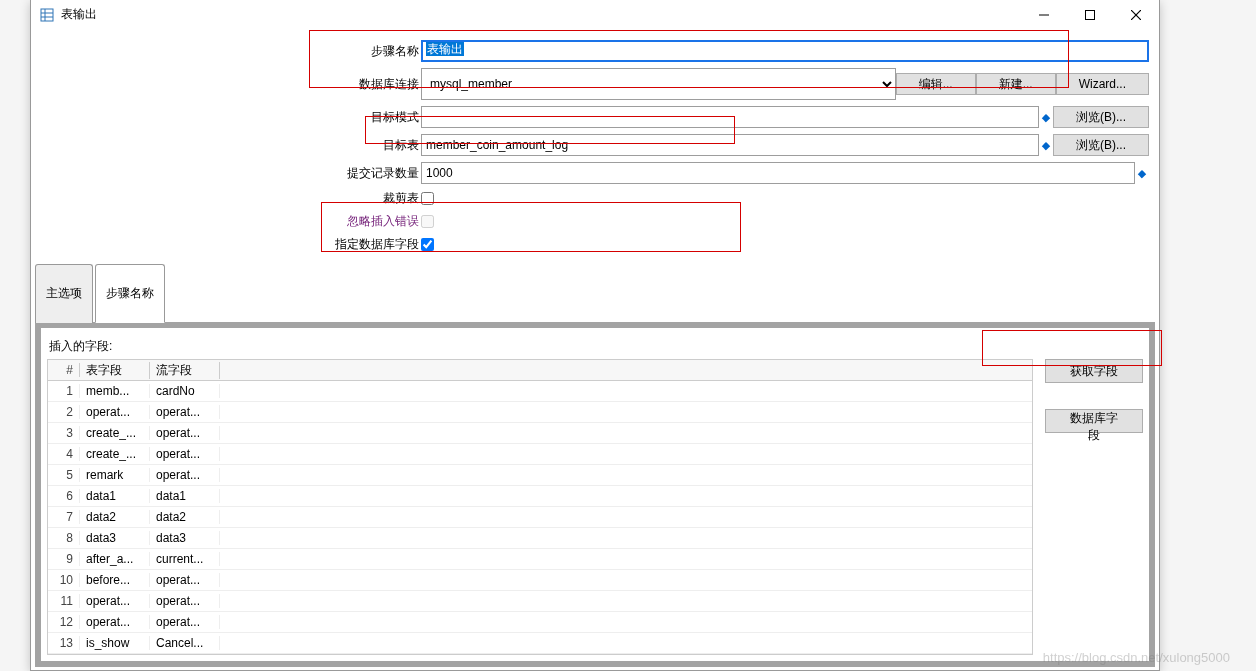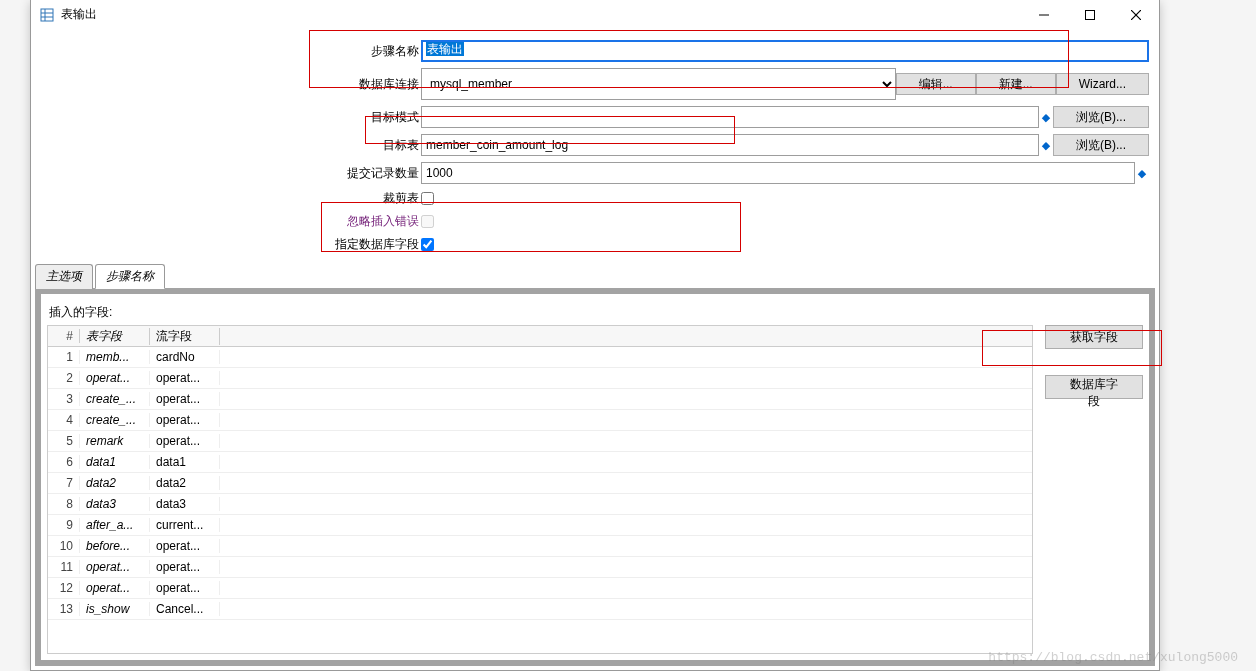--- a/index.html
+++ b/index.html
@@ -118,28 +118,27 @@
     pointer-events: none;
   }
 
   .tabs {
     display: flex;
     margin: 10px 4px 0 4px;
     position: relative;
     bottom: -1px;
   }
   .tab {
-    padding: 3px 10px;
+    padding: 20px 10px;
     border: 1px solid #999;
     border-bottom: none;
     background: #eee;
     margin-right: 2px;
     cursor: pointer;
     border-radius: 3px 3px 0 0;
-    font-style: italic;
   }
   .tab.active {
     background: #fff;
     border-bottom: 1px solid #fff;
   }
   .tab-panel {
     flex: 1;
     border: 6px solid #a3a3a3;
     margin: 0 4px 4px 4px;
     background: #fff;
@@ -171,40 +170,40 @@
     font-weight: normal;
   }
   .cell {
     padding: 0 6px;
     overflow: hidden;
     text-overflow: ellipsis;
     white-space: nowrap;
     border-right: 1px solid #eee;
   }
   .cell.num { width: 32px; text-align: right; color:#444; }
-  .cell.c1 { width: 70px; font-style: italic; }
+  .cell.c1 { width: 70px; }
   .cell.c2 { width: 70px; flex:0 0 70px; }
   .thead .cell { border-right: 1px solid #ccc; }
 
   .side-btns {
     width: 98px;
     display: flex;
     flex-direction: column;
     gap: 26px;
     align-items: stretch;
   }
   .side-btns .btn { height: 24px; }
 
   .watermark {
     position: absolute;
-    right: 18px;
+    right: 26px;
     bottom: 6px;
     color: rgba(120,120,120,0.35);
     font-size: 13px;
-    font-family: Liberation Mono, monospace;
+    font-family: Liberation Sans, sans-serif;
     pointer-events: none;
   }
 </style>
 </head>
 <body>
 
 <div class="dialog">
 
   <div class="titlebar">
     <span class="title-icon">

